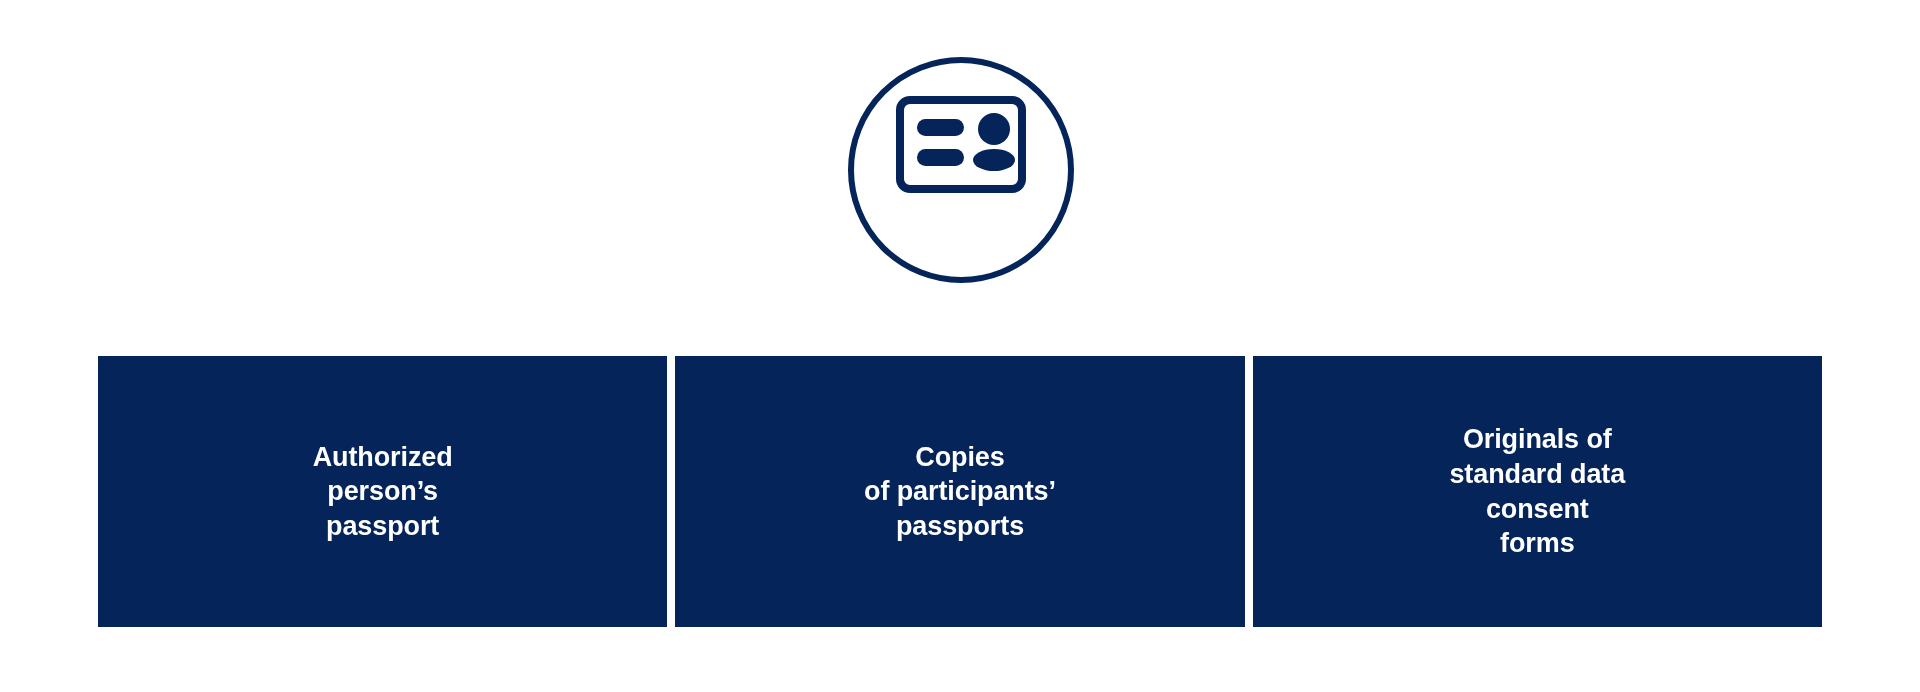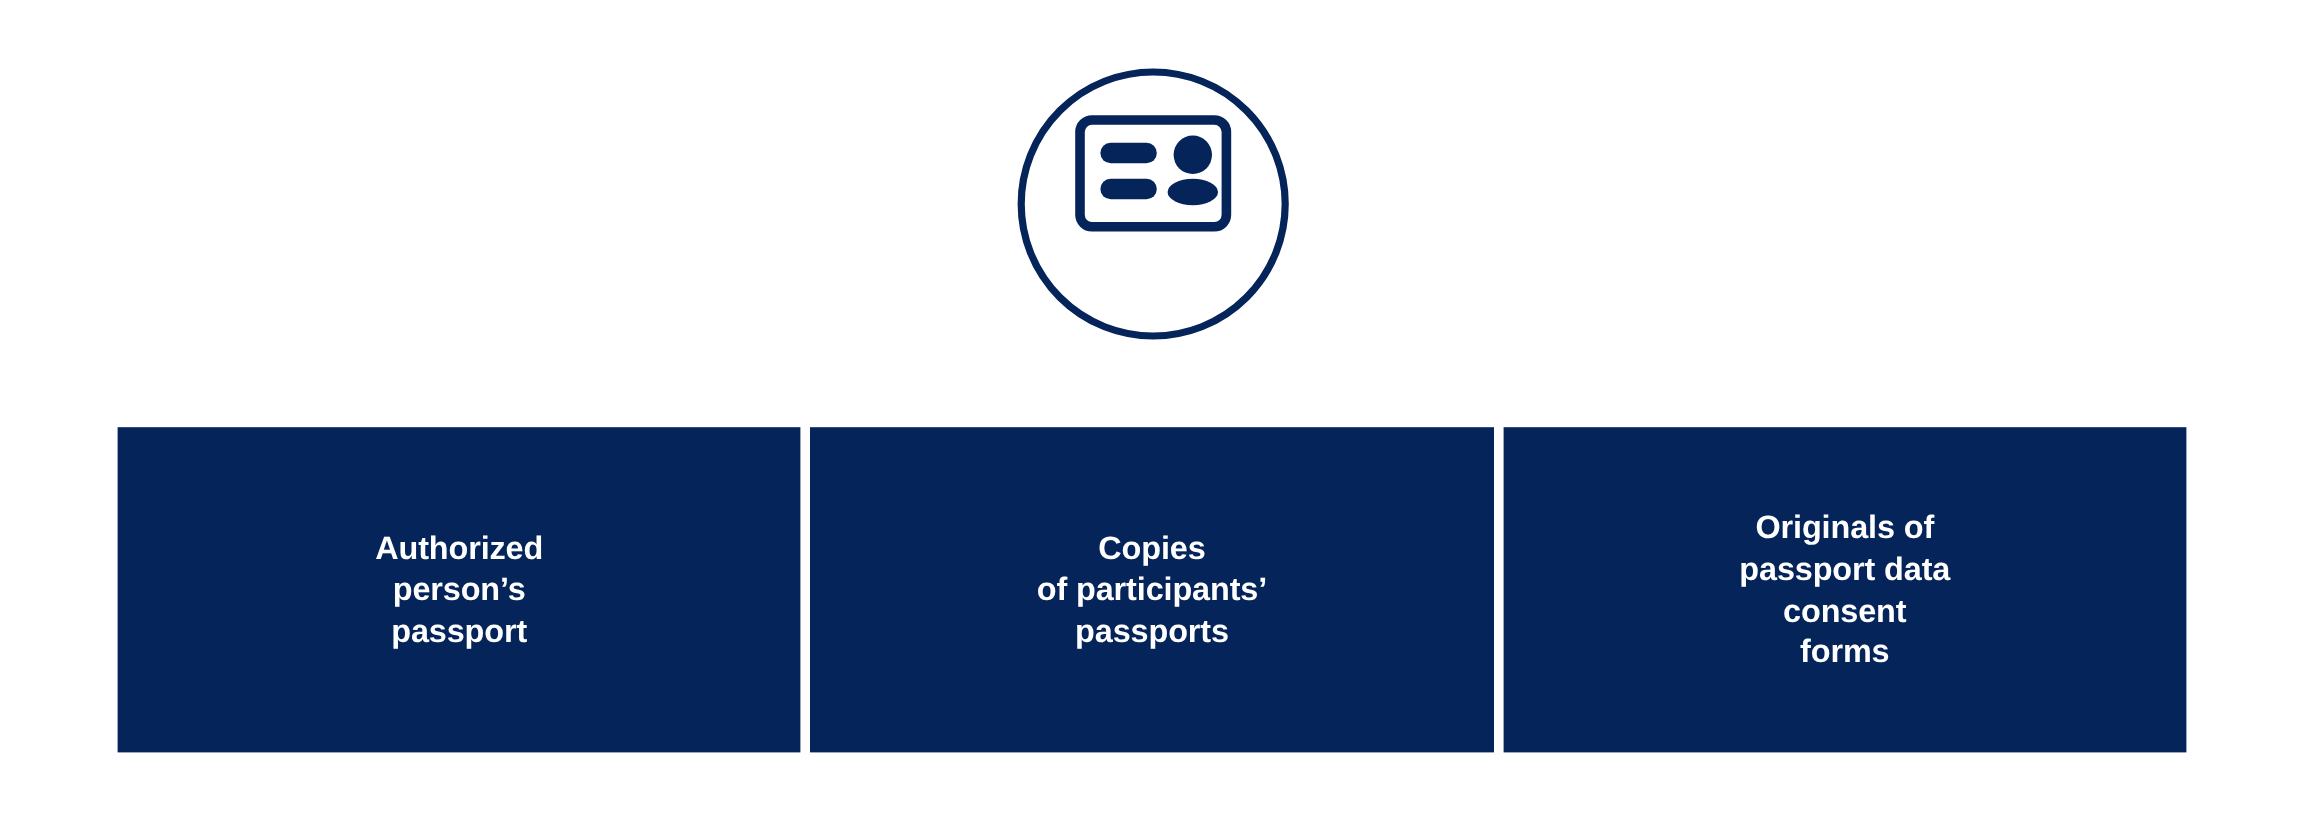--- a/index.html
+++ b/index.html
@@ -104,20 +104,20 @@
 
 
     <div class="doc-card">
       <p class="doc-card-text">Copies
 of participants’
 passports</p>
     </div>
 
     <div class="doc-card">
       <p class="doc-card-text">Originals of
-passport data
+standard data
 consent
 forms</p>
     </div>
 
   </div>
 
 </div>
 
 </body></html>

